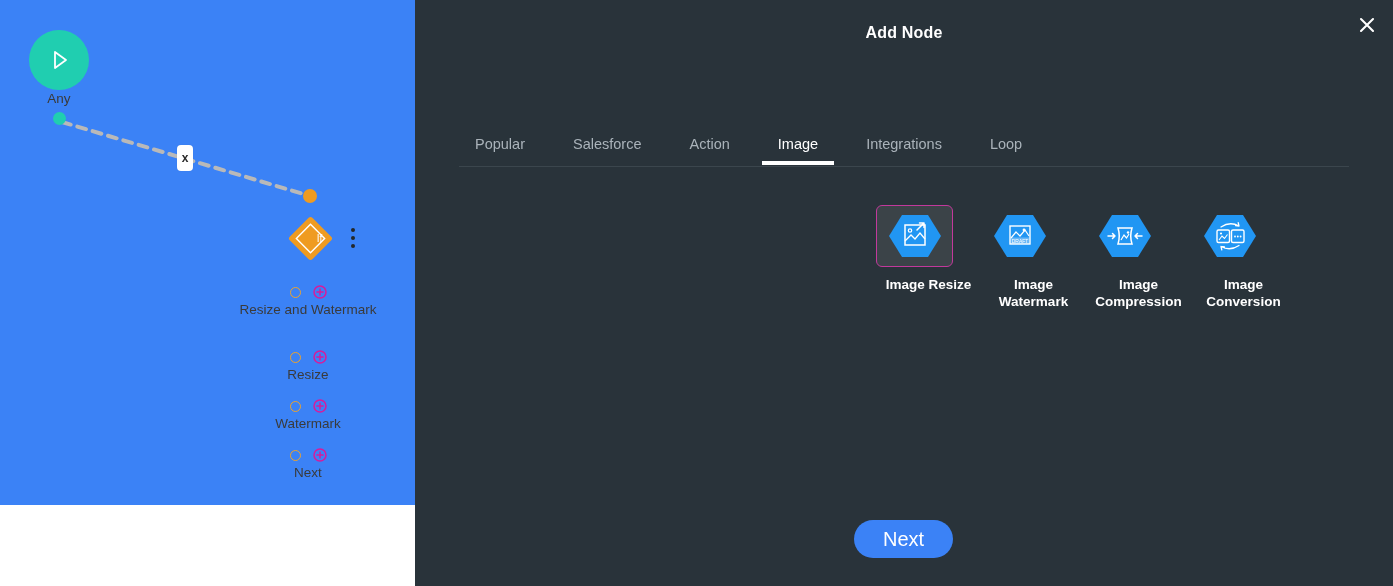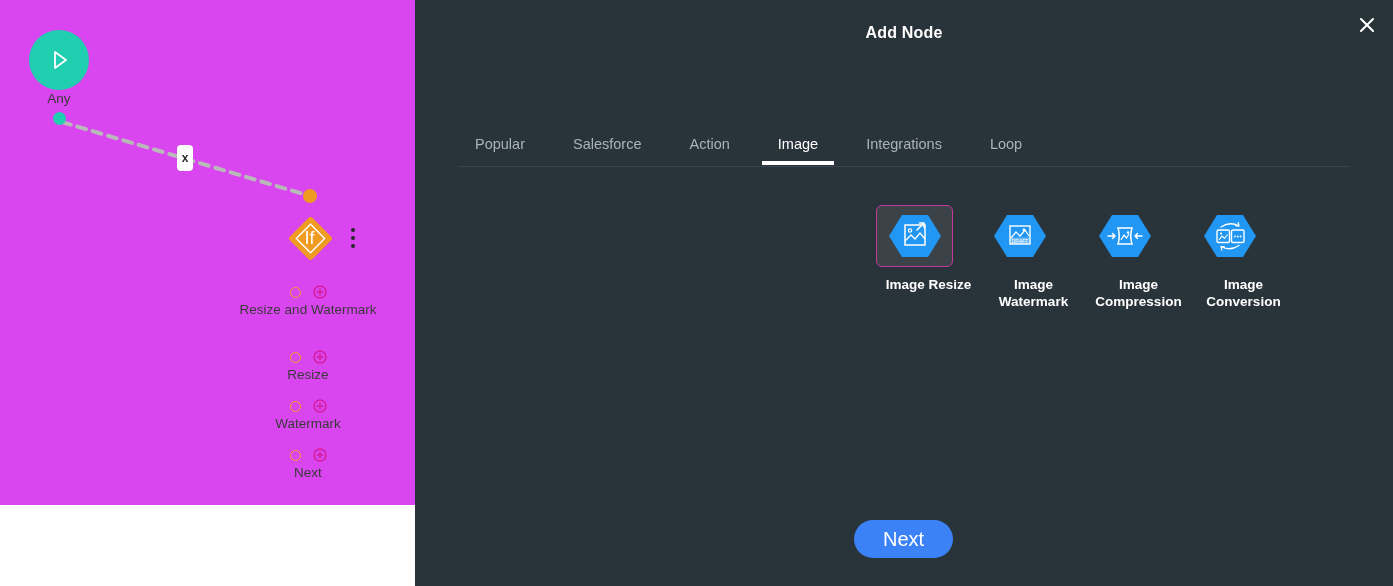--- a/index.html
+++ b/index.html
@@ -7,21 +7,21 @@
     width:1393px;height:586px;
     background:#ffffff;
     font-family:"Liberation Sans", sans-serif;
     overflow:hidden;
     position:relative;
   }
 
   
   #canvas{
     position:absolute;left:0;top:0;width:415px;height:505px;
-    background:#d946ef;
+    background:#3b82f6;
     overflow:hidden;
   }
   #canvas-svg{position:absolute;left:0;top:0;width:415px;height:505px;}
 
   .start-node{
     position:absolute;left:29px;top:30px;
     width:60px;height:60px;border-radius:50%;
     background:#20ceb0;
     display:flex;align-items:center;justify-content:center;
   }
@@ -43,23 +43,23 @@
   }
 
   .if-in-dot{
     position:absolute;left:303px;top:189px;width:14px;height:14px;
     border-radius:50%;background:#ef9b21;
   }
   .if-node{
     position:absolute;left:283px;top:211px;width:55px;height:55px;
   }
   .if-text{
-    position:absolute;left:282px;top:211px;width:55px;height:55px;
-    display:flex;align-items:center;justify-content:center;
-    font-size:18px;color:#ffffff;
+    position:absolute;left:292px;top:211px;width:55px;height:55px;
+    display:flex;align-items:center;justify-content:center;
+    font-size:10px;color:#ffffff;
   }
   .kebab{
     position:absolute;left:351px;top:228px;
     display:flex;flex-direction:column;gap:4px;align-items:center;
   }
   .kebab span{width:4px;height:4px;border-radius:50%;background:#23272a;display:block;}
 
   .branch{position:absolute;width:160px;text-align:center;}
   .branch-icons{display:flex;justify-content:center;align-items:center;gap:12px;height:14px;}
   .ring{

